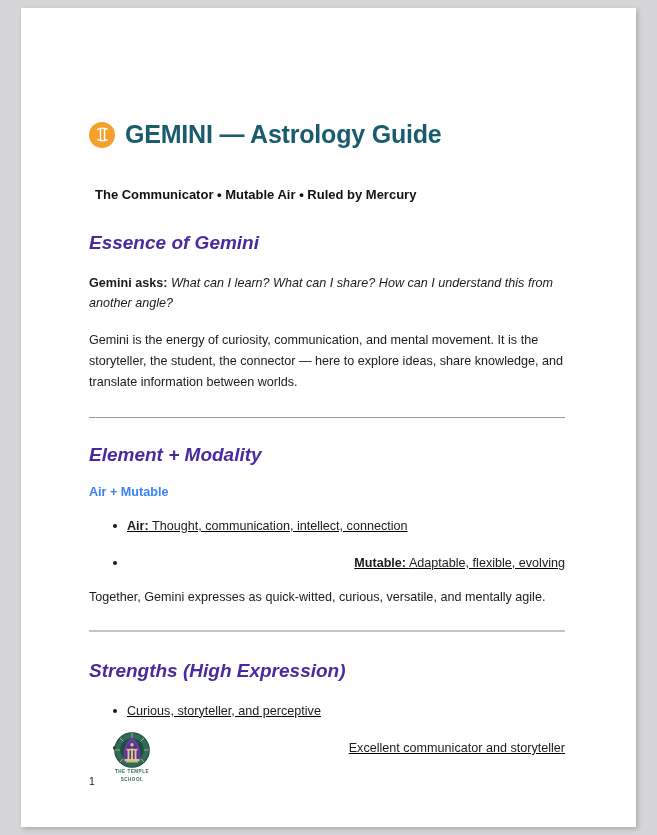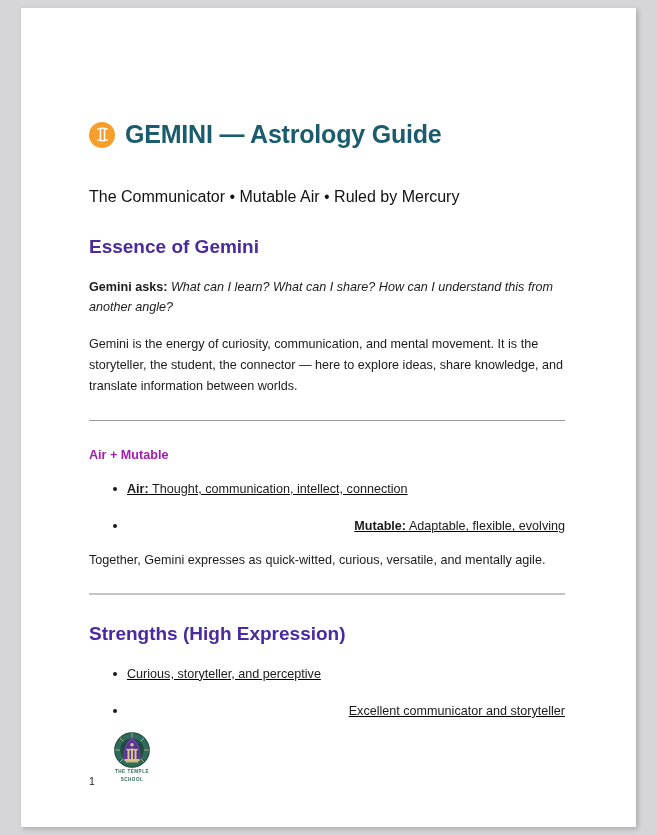--- a/index.html
+++ b/index.html
@@ -56,53 +56,54 @@
     font-size: 25px;
     font-weight: bold;
     color: #1a5c6e;
     letter-spacing: -0.2px;
     line-height: 1.1;
     white-space: nowrap;
   }
 
   
   .doc-subtitle {
-    font-size: 16px;
-    font-weight: normal;
+    font-size: 13px;
+    font-weight: bold;
     color: #111111;
-    margin: 0 0 28px 0;
+    margin: 0 0 28px 6px;
     line-height: 1.3;
   }
 
   
   h2.section-heading {
     font-size: 19px;
     font-weight: bold;
     color: #4a2a9e;
     margin: 0 0 18px 0;
     line-height: 1.2;
+    font-style: italic;
   }
 
   
   p.body-text {
     font-size: 12.6px;
     color: #1b1b1b;
     line-height: 1.65;
     margin: 0 0 16px 0;
   }
   p.body-text:last-child { margin-bottom: 0; }
 
   .lead-in { font-weight: bold; }
   .italic-q { font-style: italic; }
 
   
   .sub-heading {
     font-size: 12.6px;
     font-weight: bold;
-    color: #a21caf;
+    color: #3b82f6;
     margin: 0 0 14px 0;
     line-height: 1.4;
   }
 
   
   ul.bullets {
     list-style: none;
     margin: 0 0 14px 0;
     padding: 0;
     text-decoration: underline;
@@ -195,20 +196,21 @@
     </div>
 
     <div class="doc-subtitle">The Communicator • Mutable Air • Ruled by Mercury</div>
 
     <h2 class="section-heading">Essence of Gemini</h2>
     <p class="body-text"><span class="lead-in">Gemini asks:</span> <span class="italic-q">What can I learn? What can I share? How can I understand this from another angle?</span></p>
     <p class="body-text">Gemini is the energy of curiosity, communication, and mental movement. It is the storyteller, the student, the connector — here to explore ideas, share knowledge, and translate information between worlds.</p>
 
     <hr class="rule">
 
+    <h2 class="section-heading">Element + Modality</h2>
     <div class="sub-heading">Air + Mutable</div>
     <ul class="bullets">
       <li><span class="term">Air:</span> <span>Thought, communication, intellect, connection</span></li>
       <li><span class="term">Mutable:</span> <span>Adaptable, flexible, evolving</span></li>
     </ul>
     <p class="body-text">Together, Gemini expresses as quick-witted, curious, versatile, and mentally agile.</p>
 
     <hr class="rule light">
 
     <h2 class="section-heading">Strengths (High Expression)</h2>

